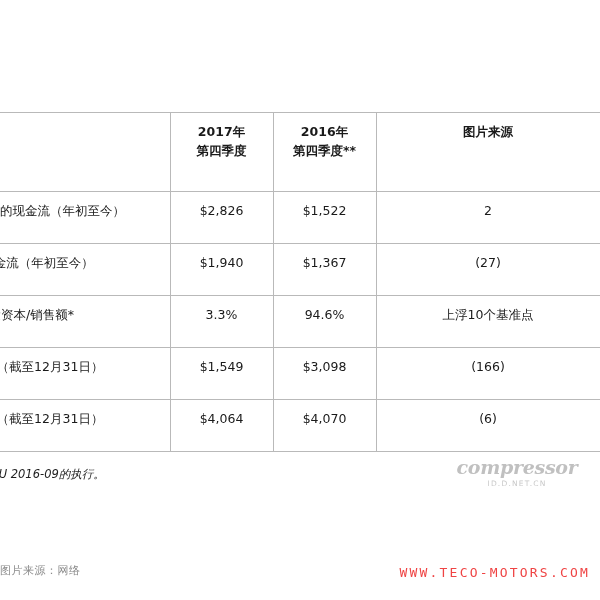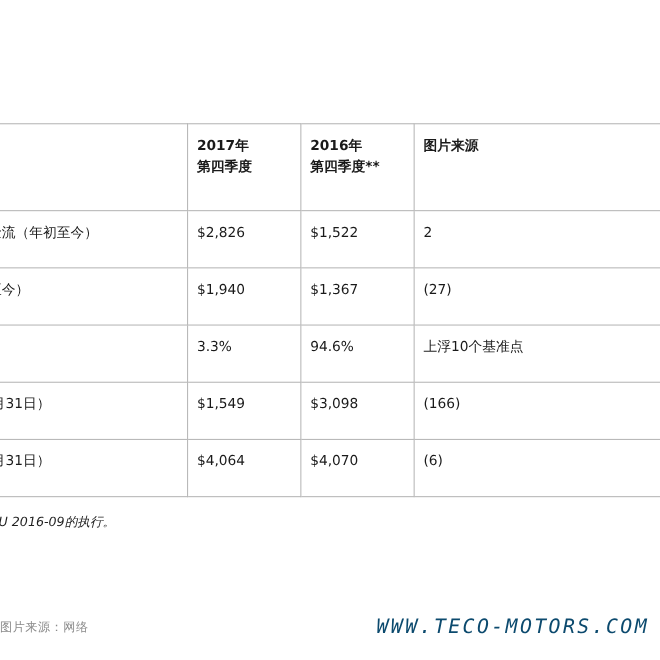--- a/index.html
+++ b/index.html
@@ -40,21 +40,21 @@
   table.fin col.c2 { width: 103px; }
   table.fin col.c3 { width: 224px; }
 
   table.fin th, table.fin td {
     border: 1px solid #b9b9b9;
     padding: 9px 9px 9px 8px;
     font-size: 12.5px;
     line-height: 1.55;
     vertical-align: top;
     font-weight: normal;
-    text-align: left;
+    text-align: center;
     background: #ffffff;
   }
   table.fin thead th {
     font-weight: bold;
     height: 60px;
     vertical-align: top;
   }
   table.fin thead th.unitcell {
     font-weight: normal;
     vertical-align: middle;
@@ -109,25 +109,24 @@
     bottom: 22px;
     font-size: 11px;
     color: #8a8a8a;
     letter-spacing: 0.5px;
     text-align: center;
   }
   .wm-url {
     position: absolute;
     right: 10px;
     bottom: 20px;
-    font-size: 18px;
-    color: #0c4a6e;
+    font-size: 13px;
+    color: #ef4444;
     letter-spacing: 2.2px;
     font-family: "DejaVu Sans Mono", "Liberation Mono", monospace;
-    font-style: italic;
   }
 </style>
 </head>
 <body>
 
 <div class="page">
 
   <div class="table-wrap">
     <table class="fin">
       <colgroup>
@@ -184,17 +183,21 @@
           <td>$4,064</td>
           <td>$4,070</td>
           <td>(6)</td>
         </tr>
       </tbody>
     </table>
   </div>
 
   <div class="footnote">**已重报，以反映对ASU 2016-09的执行。</div>
 
+  <div class="brand">
+    <div class="brand-main">compressor</div>
+    <div class="brand-sub">ID.D.NET.CN</div>
+  </div>
 
   <div class="wm-cn">图片来源：网络</div>
   <div class="wm-url">WWW.TECO-MOTORS.COM</div>
 
 </div>
 
 </body></html>

